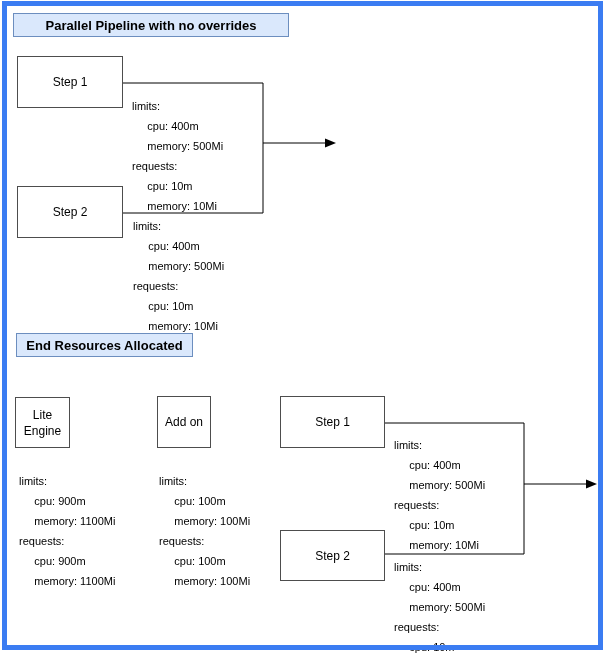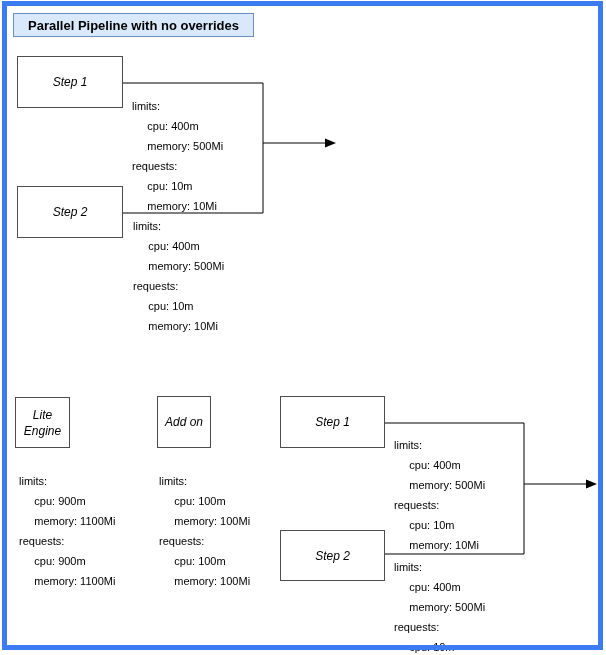--- a/index.html
+++ b/index.html
@@ -47,30 +47,29 @@
     border: 1.5px solid var(--box_stroke, #4d4d4d);
     display: flex;
     align-items: center;
     justify-content: center;
     font-size: 12px;
     text-align: center;
   }
   .node .node-label {
     white-space: pre;
     line-height: 16px;
-    font-style: italic;
   }
   .res {
     position: absolute;
     font-size: 11px;
     line-height: 20px;
     white-space: pre;
   }
   
-  #title-1   { left: 13px;  top: 13px;  width: 241px; height: 24px; }
+  #title-1   { left: 13px;  top: 13px;  width: 276px; height: 24px; }
   #title-2   { left: 16px;  top: 333px; width: 177px; height: 24px; }
   #step1a    { left: 17px;  top: 56px;  width: 106px; height: 52px; }
   #step2a    { left: 17px;  top: 186px; width: 106px; height: 52px; }
   #lite      { left: 15px;  top: 397px; width: 55px;  height: 51px; }
   #addon     { left: 157px; top: 396px; width: 54px;  height: 52px; }
   #step1b    { left: 280px; top: 396px; width: 105px; height: 52px; }
   #step2b    { left: 280px; top: 530px; width: 105px; height: 51px; }
   #res1      { left: 132px; top: 96px;  }
   #res2      { left: 133px; top: 216px; }
   #res3      { left: 19px;  top: 471px; }
@@ -113,20 +112,21 @@
      cpu: 10m
      memory: 10Mi</div>
 
   <div id="res2" class="res">limits:
      cpu: 400m
      memory: 500Mi
 requests:
      cpu: 10m
      memory: 10Mi</div>
 
+  <div id="title-2" class="section-title">End Resources Allocated</div>
 
   <div id="lite" class="node">
     <span class="node-label">Lite
 Engine</span>
   </div>
 
   <div id="addon" class="node">
     <span class="node-label">Add on</span>
   </div>
 

